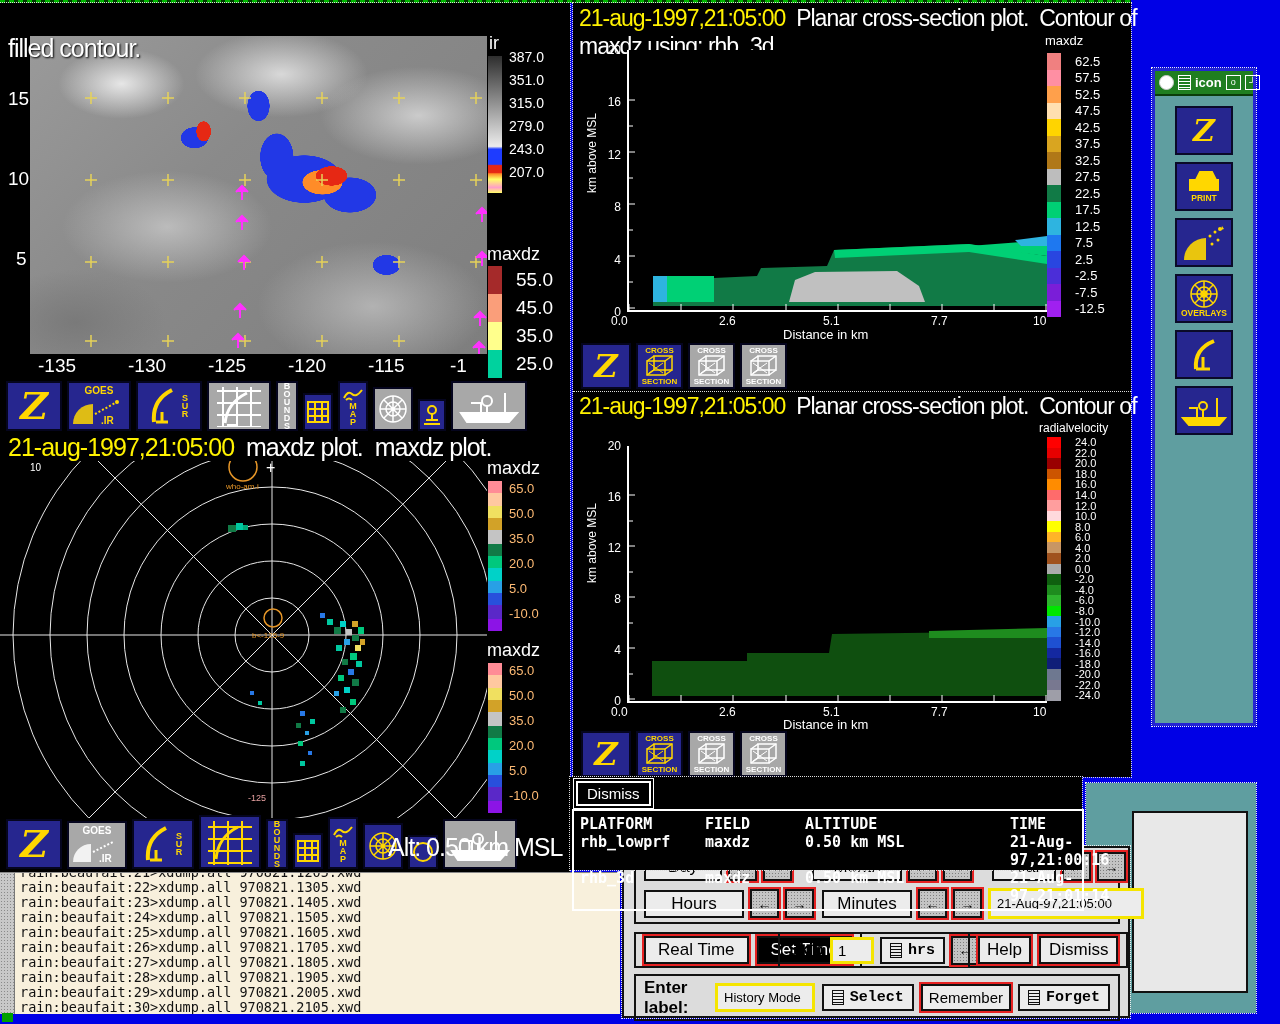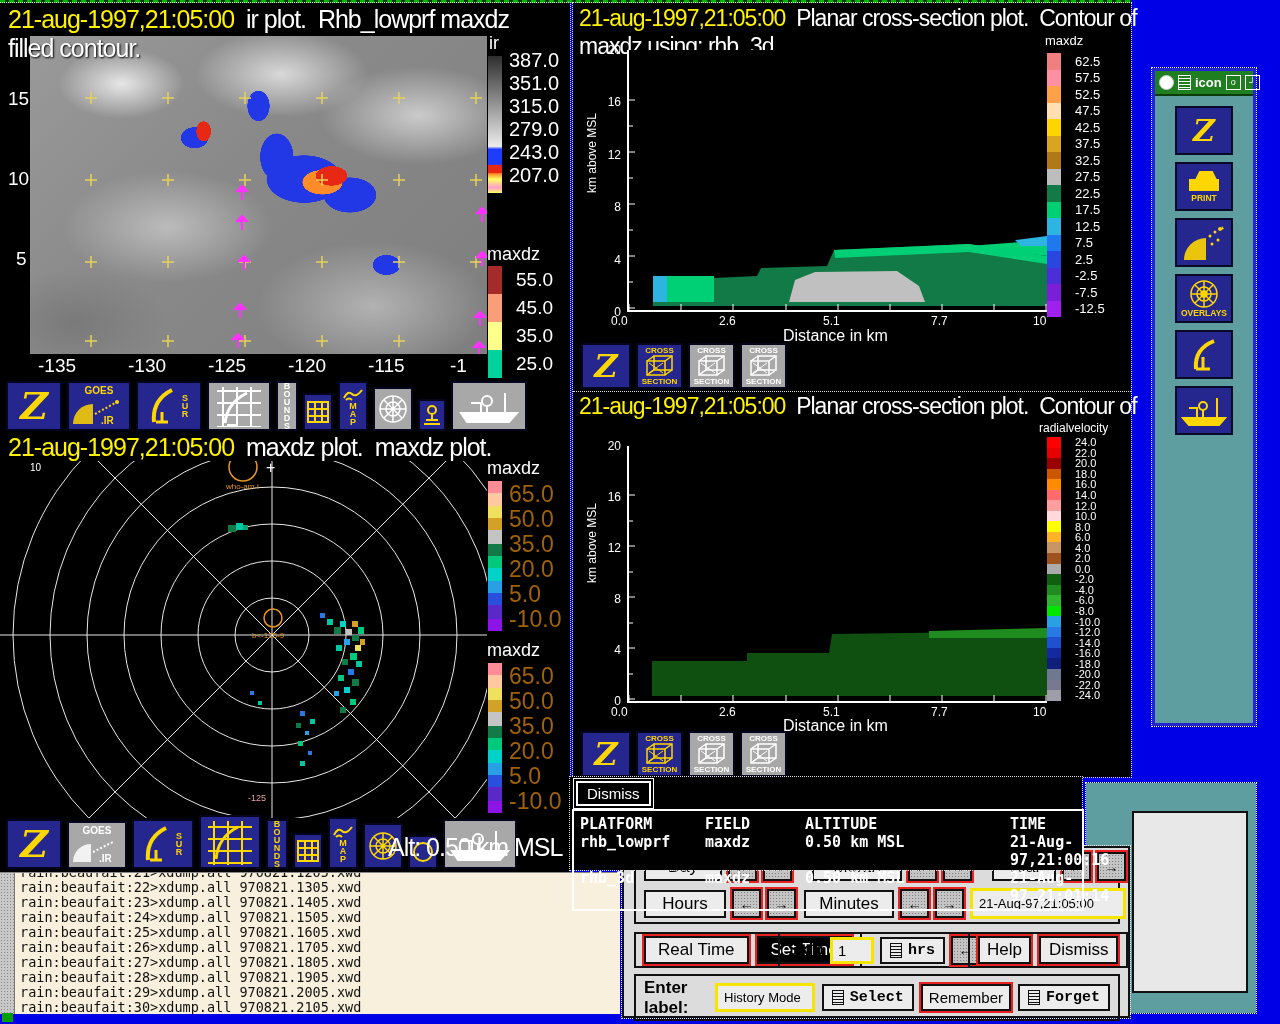--- a/index.html
+++ b/index.html
@@ -20,29 +20,29 @@
   .zg{font-family:"DejaVu Serif",serif;font-style:italic;font-weight:bold;font-size:38px;line-height:.9}
   .vtxt{font-size:9px;font-weight:bold;line-height:8px;text-align:center;white-space:pre-line}
   .tlab{font-size:10px;font-weight:bold;line-height:10px}
   .cslab{font-size:8px;font-weight:bold;line-height:9px;letter-spacing:0}
   
   .cbrow{display:flex;align-items:center;gap:14px}
   .sw{display:inline-block;width:14px;flex:none}
   .rows16 .cbrow{height:16.5px}.rows16 .sw{height:16.5px}.rows16 .cbt{font-size:13px;color:#FFF}
   .rows10 .cbrow{height:10.56px}.rows10 .sw{height:10.56px}.rows10 .cbt{font-size:11px;color:#FFF}
   .rows22 .cbrow{height:28px}.rows22 .sw{height:28px;width:14px}.rows22 .cbt{font-size:19px;color:#FFF}
-  .irticks div{height:23px;color:#FFF;font-size:20px}
-  .rticks div{height:25px;color:#a16207;font-size:23px}
+  .irticks div{height:23px;color:#FFF;font-size:14px}
+  .rticks div{height:25px;color:#fdba74;font-size:13px}
   .yt1 div{height:52.4px;color:#FFF;font-size:12px;text-align:right;width:26px}
   .yt2 div{height:51px;color:#FFF;font-size:12px;text-align:right;width:26px}
   .xticks span{position:absolute;color:#FFF;font-size:12px}
   .xticks span:nth-child(1){left:38px}.xticks span:nth-child(2){left:146px}
   .xticks span:nth-child(3){left:250px}.xticks span:nth-child(4){left:358px}
   .xticks span:nth-child(5){left:460px}
-  .axlab{color:#FFF;font-size:16px}
+  .axlab{color:#FFF;font-size:13px}
   .ylabv{color:#FFF;font-size:12px;writing-mode:vertical-rl;transform:rotate(180deg)}
   
   .term{position:absolute;left:0;top:872px;width:620px;height:141px;background:#F8F0DC;
         border-top:1px solid #888;overflow:hidden}
   .tscroll{position:absolute;left:0;top:0;width:14px;height:100%;
         background:#C8C8C8;background-image:radial-gradient(#8A8A8A 22%,transparent 24%);background-size:3px 3px;border-right:1px solid #777}
   .tbody{position:absolute;left:20px;top:-8px;font-family:"DejaVu Sans Mono",monospace;
         font-size:13.5px;line-height:15px;color:#111;white-space:pre}
   
   .dismissbtn{position:absolute;border:2px solid #FFF;outline:1px solid #FFF;outline-offset:2px;
@@ -87,21 +87,20 @@
   .plab{font-size:8.5px;font-weight:bold;line-height:9px}
   svg text{font-family:"Liberation Sans",sans-serif}
 </style>
 </head>
 <body>
 
 <div class="abs" style="left:0;top:0;width:1131px;height:3px;background:repeating-linear-gradient(90deg,#00B400 0 5px,#003C00 5px 9px)"></div>
 
 <div class="win" style="left:0;top:3px;width:570px;height:869px">
 
-  <div class="ttl abs" style="left:8px;top:2px"><span class="ts">21-aug-1997,21:05:00</span><span>  ir plot.  Rhb_lowprf maxdz</span></div>
 
   <div class="abs" style="left:30px;top:33px;width:457px;height:318px;
     background:
       radial-gradient(26px 16px at 66% 44%,#E62814 0 60%,rgba(230,40,20,0) 61%),
       radial-gradient(36px 22px at 64% 46%,#FF8C28 0 55%,rgba(255,140,40,0) 56%),
       radial-gradient(60px 38px at 60% 45%,#2238E6 0 62%,rgba(30,60,230,0) 63%),
       radial-gradient(45px 30px at 70% 50%,#2238E6 0 58%,rgba(30,60,230,0) 59%),
       radial-gradient(30px 42px at 54% 38%,#2238E6 0 55%,rgba(30,60,230,0) 56%),
       radial-gradient(22px 30px at 50% 22%,#2238E6 0 50%,rgba(30,60,230,0) 51%),
       radial-gradient(16px 22px at 38% 30%,#E62814 0 45%,rgba(230,40,20,0) 46%),
@@ -804,21 +803,21 @@
       <span class="arrbtn">←</span>
       <span class="arrbtn">→</span>
       <button class="pbtn" style="width:90px;margin-left:14px">Month</button>
       <span class="arrbtn">←</span>
       <span class="arrbtn">→</span>
       <button class="pbtn" style="width:64px;margin-left:14px">Year</button>
       <span class="arrbtn">←</span>
       <span class="arrbtn">→</span>
     </div>
     <div class="abs" style="left:8px;top:38px;display:flex;gap:6px;align-items:center">
-      <button class="pbtn" style="width:82px">Hours</button>
+      <button class="pbtn" style="width:100px">Hours</button>
       <span class="arrbtn">←</span>
       <span class="arrbtn">→</span>
       <button class="pbtn" style="width:90px;margin-left:2px">Minutes</button>
       <span class="arrbtn">←</span>
       <span class="arrbtn">→</span>
       <span class="yfield" style="width:138px;font-size:13px;padding:5px 6px">21-Aug-97,21:05:00</span>
     </div>
   </div>
 
   <div class="grp" style="left:10px;top:84px;height:36px">

